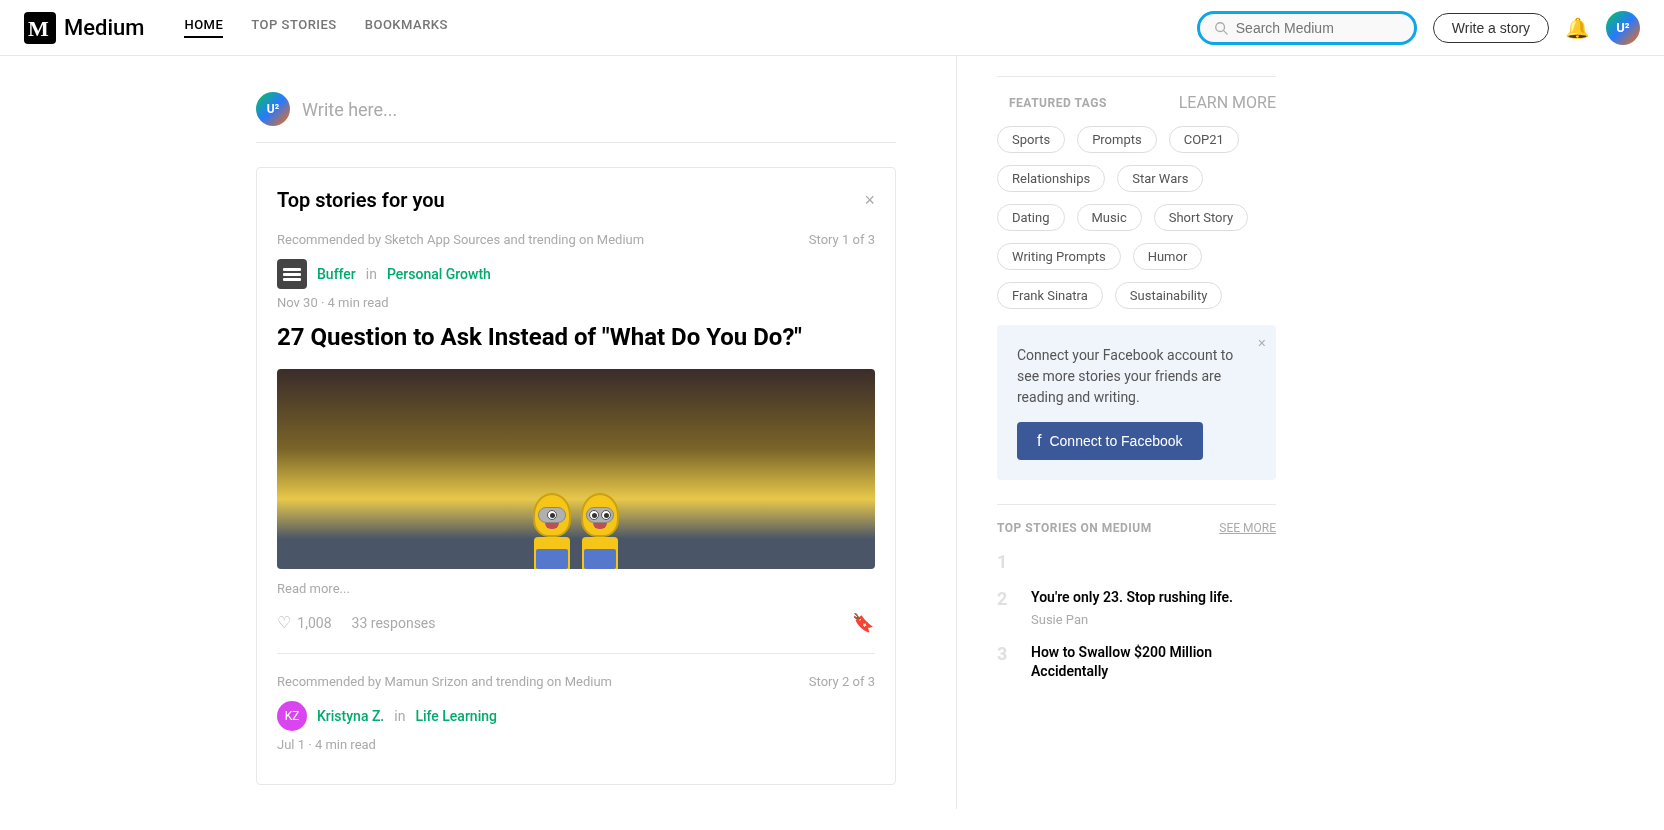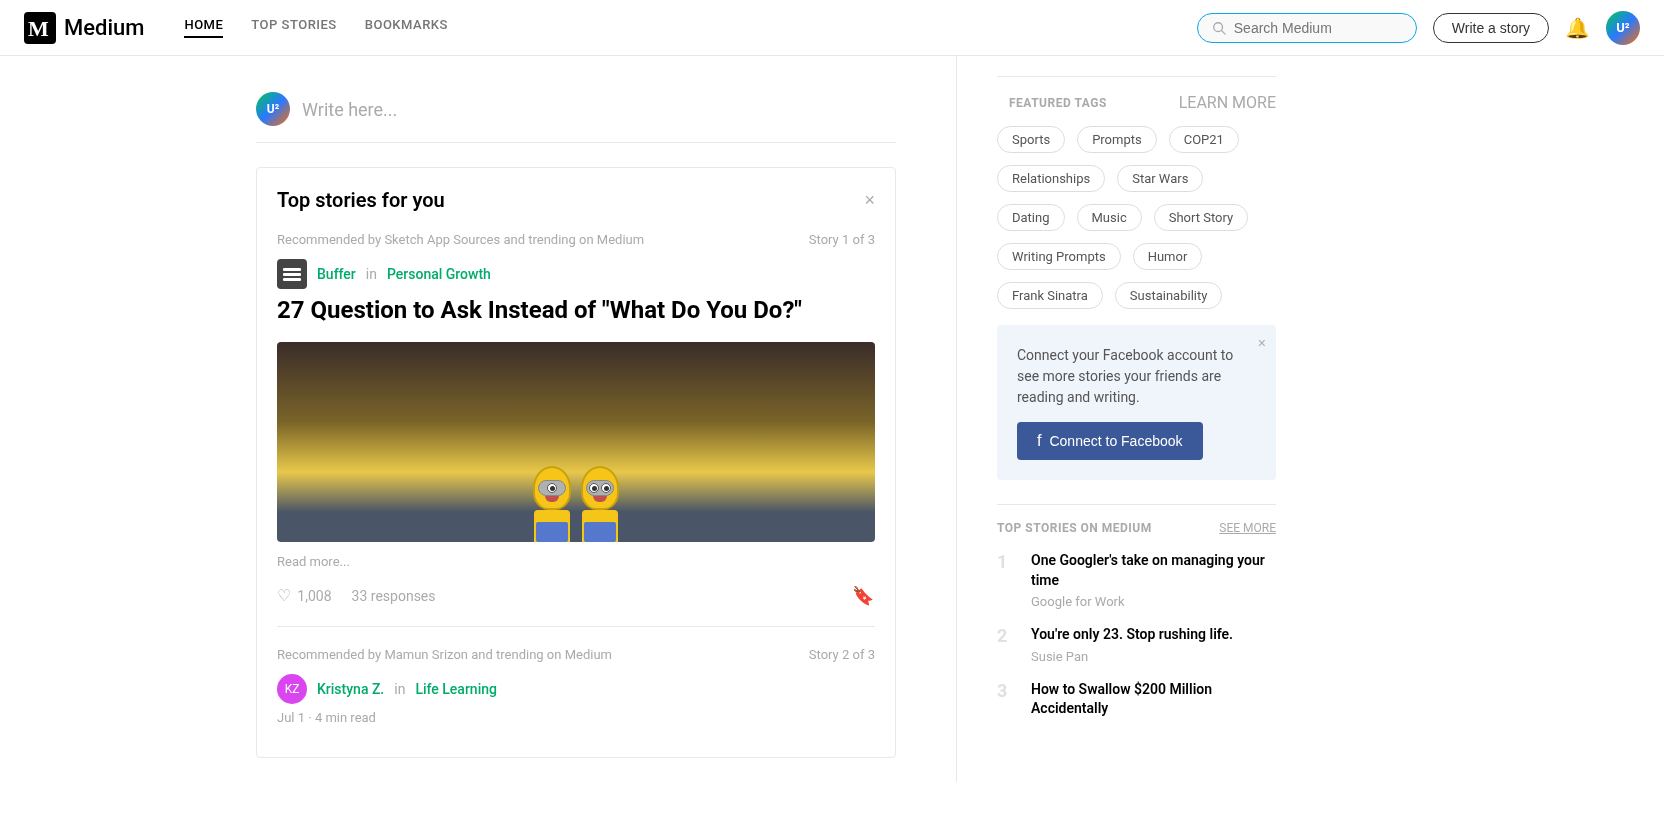--- a/index.html
+++ b/index.html
@@ -52,21 +52,21 @@
       border-bottom: 2px solid #000;
     }
     .header-right {
       display: flex;
       align-items: center;
       gap: 16px;
     }
     .search-box {
       display: flex;
       align-items: center;
-      border: 1px solid #0ea5e9;
+      border: 3px solid #0ea5e9;
       border-radius: 20px;
       padding: 6px 14px;
       width: 220px;
       gap: 8px;
       background: #f9f9f9;
     }
     .search-icon-svg {
       color: #aaa;
       flex-shrink: 0;
     }
@@ -576,20 +576,21 @@
       <div class="story-author-row">
         <div class="story-author-icon">
           <div class="buffer-layer"></div>
           <div class="buffer-layer"></div>
           <div class="buffer-layer"></div>
         </div>
         <span class="story-author-name">Buffer</span>
         <span class="story-in">in</span>
         <span class="story-publication">Personal Growth</span>
       </div>
+      <div class="story-date">Nov 30 · 4 min read</div>
       <h3 class="story-headline">27 Question to Ask Instead of "What Do You Do?"</h3>
 
       <div class="story-image">
 
         <div class="minion-container">
           <div class="minion">
             <div class="minion-head">
               <div class="minion-goggles">
                 <div class="minion-eye">
                   <div class="minion-pupil"></div>
@@ -682,24 +683,20 @@
       </button>
     </div>
 
     <div class="top-medium-header">
       <span class="top-medium-title">TOP STORIES ON MEDIUM</span>
       <a class="see-more-link" href="#">SEE MORE</a>
     </div>
 
     <div class="medium-story-item">
       <span class="medium-story-number">1</span>
-      <div class="medium-story-content">
-        <div class="medium-story-title">One Googler's take on managing your time</div>
-        <div class="medium-story-pub">Google for Work</div>
-      </div>
     </div>
 
     <div class="medium-story-item">
       <span class="medium-story-number">2</span>
       <div class="medium-story-content">
         <div class="medium-story-title">You're only 23. Stop rushing life.</div>
         <div class="medium-story-pub">Susie Pan</div>
       </div>
     </div>
 

